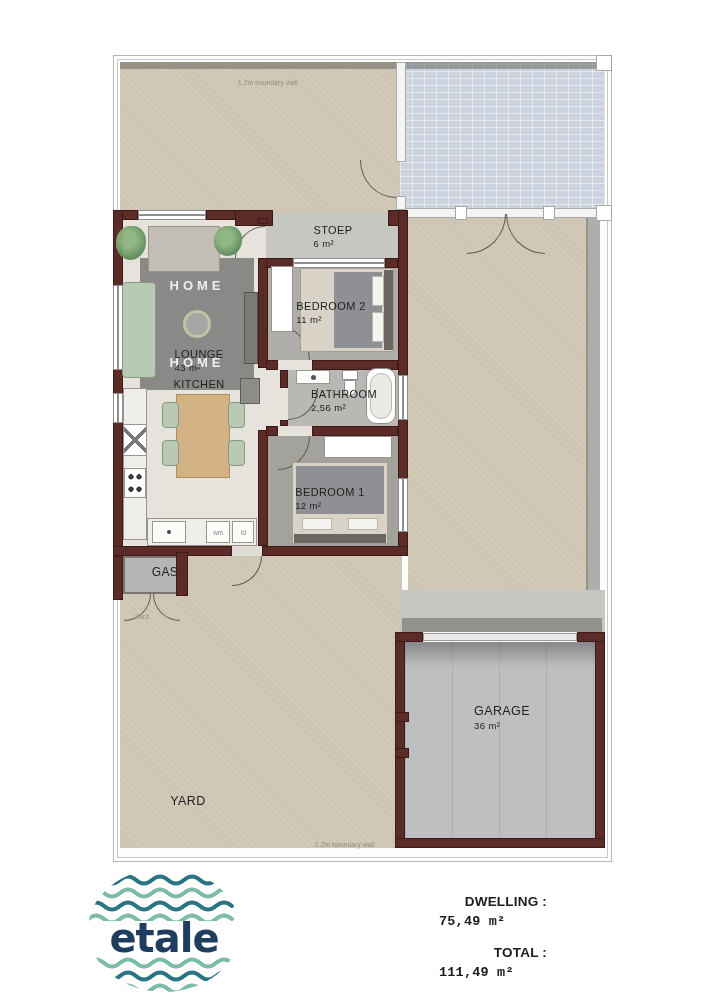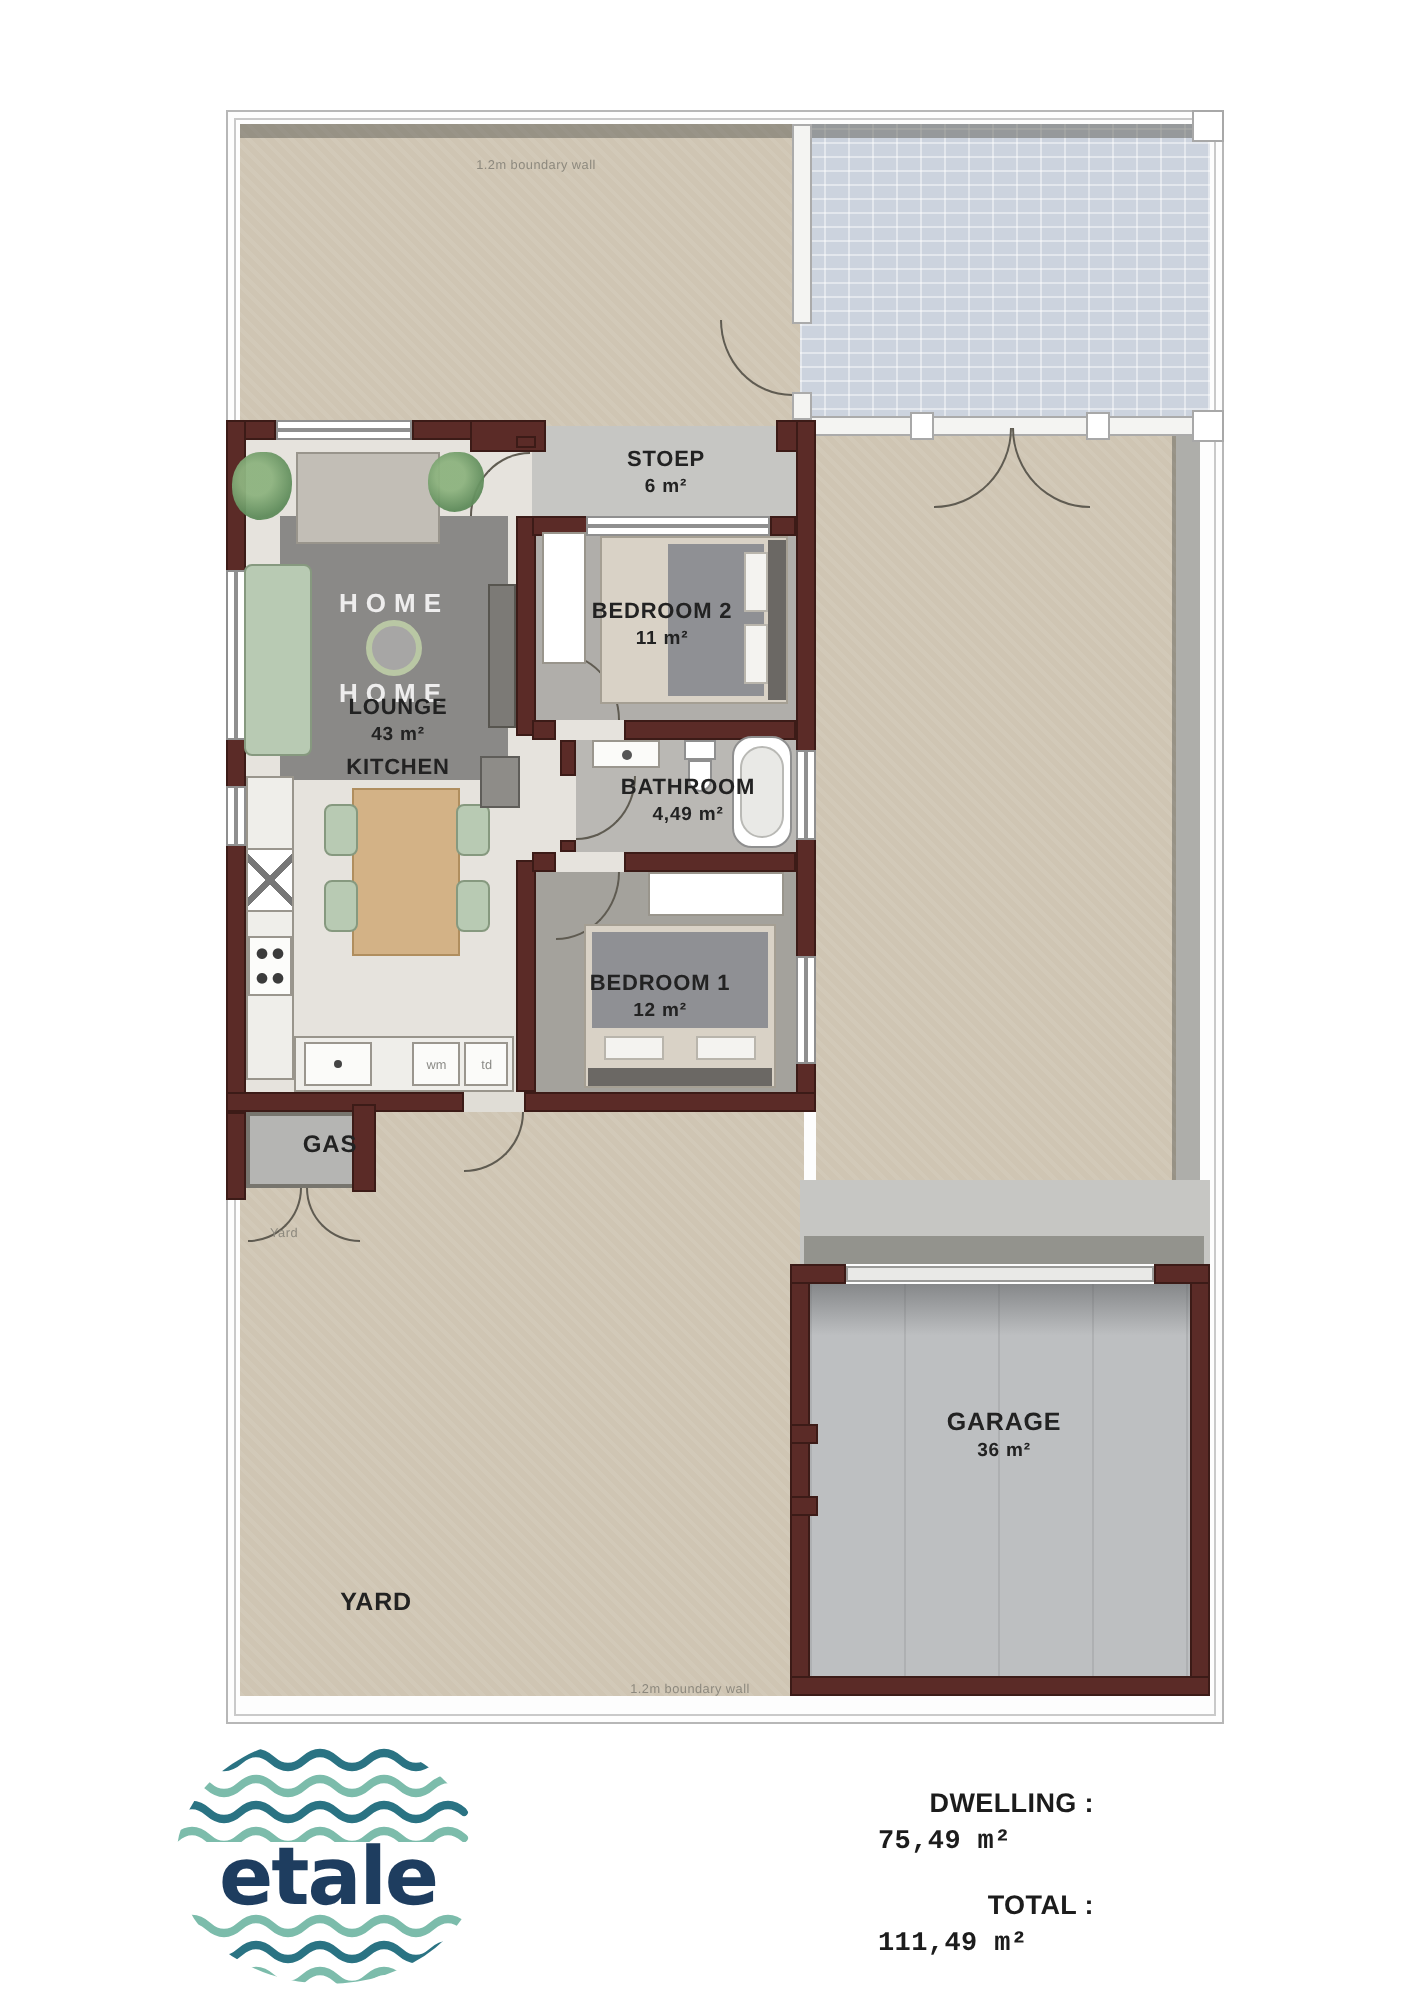--- a/index.html
+++ b/index.html
@@ -19,28 +19,28 @@
       #ccd3de;}
   .concrete{background:#c6c6c3;}
   .floor{background:#e6e3dd;}
   .wall{background:#5b2b27;box-shadow:inset 0 0 0 1px #3c1b17;}
   .fencepost{background:#fff;border:1px solid #a8a8a8;}
   .fence{background:#f4f4f2;border:1px solid #ababab;}
   .shadow{background:#5f5f57;opacity:.5;}
   .winH{background:linear-gradient(180deg,#fff 0 38%,#8f8f8f 38% 62%,#fff 62% 100%);border:1px solid #8f8f8f;}
   .winV{background:linear-gradient(90deg,#fff 0 38%,#8f8f8f 38% 62%,#fff 62% 100%);border:1px solid #8f8f8f;}
   .arc{background:transparent;border:0 solid #5f5b51;}
-  .rlabel{text-align:center;font-weight:bold;font-size:11px;letter-spacing:.4px;color:#222;
+  .rlabel{text-align:left;font-weight:normal;font-size:11px;letter-spacing:.4px;color:#222;
           transform:translateX(-50%);line-height:1.25;white-space:nowrap;}
   .rarea{font-size:9.5px;}
   .tiny{font-size:8px;transform:translateX(-50%) scale(.8);color:#8d897e;font-weight:normal;letter-spacing:.3px;white-space:nowrap;}
   .furn{border:1px solid #99958c;background:#efeeea;}
   .greenseat{background:#b8cab3;border:1px solid #86997f;border-radius:4px;}
   .plant{border-radius:50% 45% 55% 50%;background:radial-gradient(circle at 40% 40%, #8db37f 30%, #5e8b5a 70%);opacity:.95;}
-  .rug{background:rgba(130,129,127,.92);display:flex;flex-direction:column;align-items:center;justify-content:center;gap:2px;}
+  .rug{background:rgba(130,129,127,.92);display:flex;flex-direction:column;align-items:center;justify-content:center;gap:18px;}
   .rugtxt{color:rgba(255,255,255,.85);font-weight:bold;font-size:13px;letter-spacing:4px;line-height:1;}
   .wreath{width:22px;height:22px;border-radius:50%;border:3px solid #b9c7a4;background:rgba(255,255,255,.25);}
   .garagefloor{background:
       linear-gradient(180deg, rgba(88,90,92,.55), rgba(88,90,92,0) 13%),
       repeating-linear-gradient(90deg, rgba(0,0,0,.08) 0 1px, rgba(0,0,0,0) 1px 47px),
       #bdbfc1;}
   .sched{font-weight:bold;font-size:13.5px;color:#1c1c1c;letter-spacing:.2px;}
   .schedrow{display:flex;line-height:20px;flex-direction:column;}
   .schedrow .lab{width:122px;text-align:right;}
   .schedrow .val{padding-left:14px;text-align:left;font-family:Liberation Mono, monospace;}
@@ -194,21 +194,21 @@
   <div class="p rlabel" style="left:333px;top:224px;">
     <div>STOEP</div>
     <div class="rarea">6 m²</div>
   </div>
   <div class="p rlabel" style="left:331px;top:300px;">
     <div>BEDROOM 2</div>
     <div class="rarea">11 m²</div>
   </div>
   <div class="p rlabel" style="left:344px;top:388px;">
     <div>BATHROOM</div>
-    <div class="rarea">4,49 m²</div>
+    <div class="rarea">2,56 m²</div>
   </div>
   <div class="p rlabel" style="left:330px;top:486px;">
     <div>BEDROOM 1</div>
     <div class="rarea">12 m²</div>
   </div>
   <div class="p rlabel" style="left:199px;top:348px;">
     <div>LOUNGE</div>
     <div class="rarea">43 m²</div>
   </div>
   <div class="p rlabel" style="left:199px;top:378px;">

